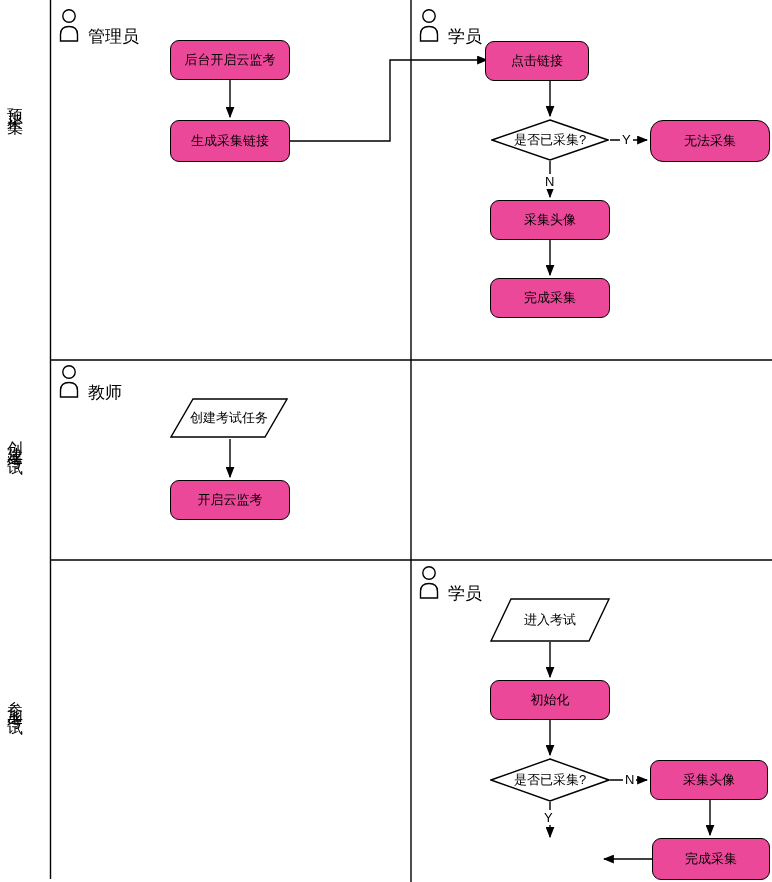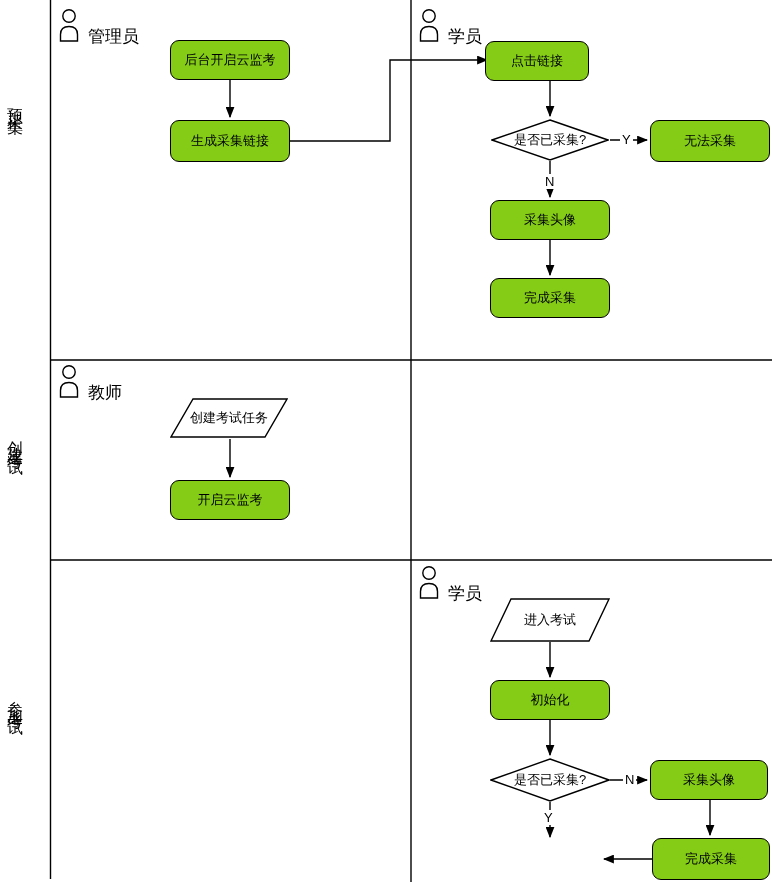--- a/index.html
+++ b/index.html
@@ -7,21 +7,21 @@
     position:relative; width:772px; height:882px; background:#ffffff;
     font-family:"Liberation Sans","DejaVu Sans",sans-serif; color:#000;
     overflow:hidden;
   }
   svg.layer { position:absolute; left:0; top:0; }
   .node {
     position:absolute; display:flex; align-items:center; justify-content:center;
     font-size:13px; text-align:center; box-sizing:border-box;
   }
   .rect-node {
-    background:#84cc16; border:1.4px solid #000; border-radius:9px;
+    background:#ec4899; border:1.4px solid #000; border-radius:9px;
   }
   .poly-node svg { position:absolute; left:0; top:0; }
   .poly-node .shape-label { position:relative; z-index:1; }
   .lane-header {
     position:absolute; display:flex; align-items:flex-end; gap:8px;
     font-size:17px; line-height:1.2;
   }
   .lane-header .hdr-label { padding-top:6px; }
   .row-label {
     position:absolute; writing-mode:vertical-rl; text-orientation:upright;
@@ -123,21 +123,21 @@
     <span class="shape-label">点击链接</span>
   </div>
 
   <div class="node poly-node" style="left:491px; top:119px; width:118px; height:42px;">
     <svg width="118" height="42" viewBox="0 0 118 42">
       <polygon points="59,1 117,21 59,41 1,21" fill="#fff" stroke="#000" stroke-width="1.4"></polygon>
     </svg>
     <span class="shape-label">是否已采集?</span>
   </div>
 
-  <div class="node rect-node" style="left:650px; top:120px; width:120px; height:42px;">
+  <div class="node rect-node" style="left:650px; top:120px; width:120px; height:42px;border-radius:13px;">
     <span class="shape-label">无法采集</span>
   </div>
   <div class="node rect-node" style="left:490px; top:200px; width:120px; height:40px;">
     <span class="shape-label">采集头像</span>
   </div>
   <div class="node rect-node" style="left:490px; top:278px; width:120px; height:40px;">
     <span class="shape-label">完成采集</span>
   </div>
 
   <div class="node poly-node" style="left:170px; top:398px; width:118px; height:40px;">

